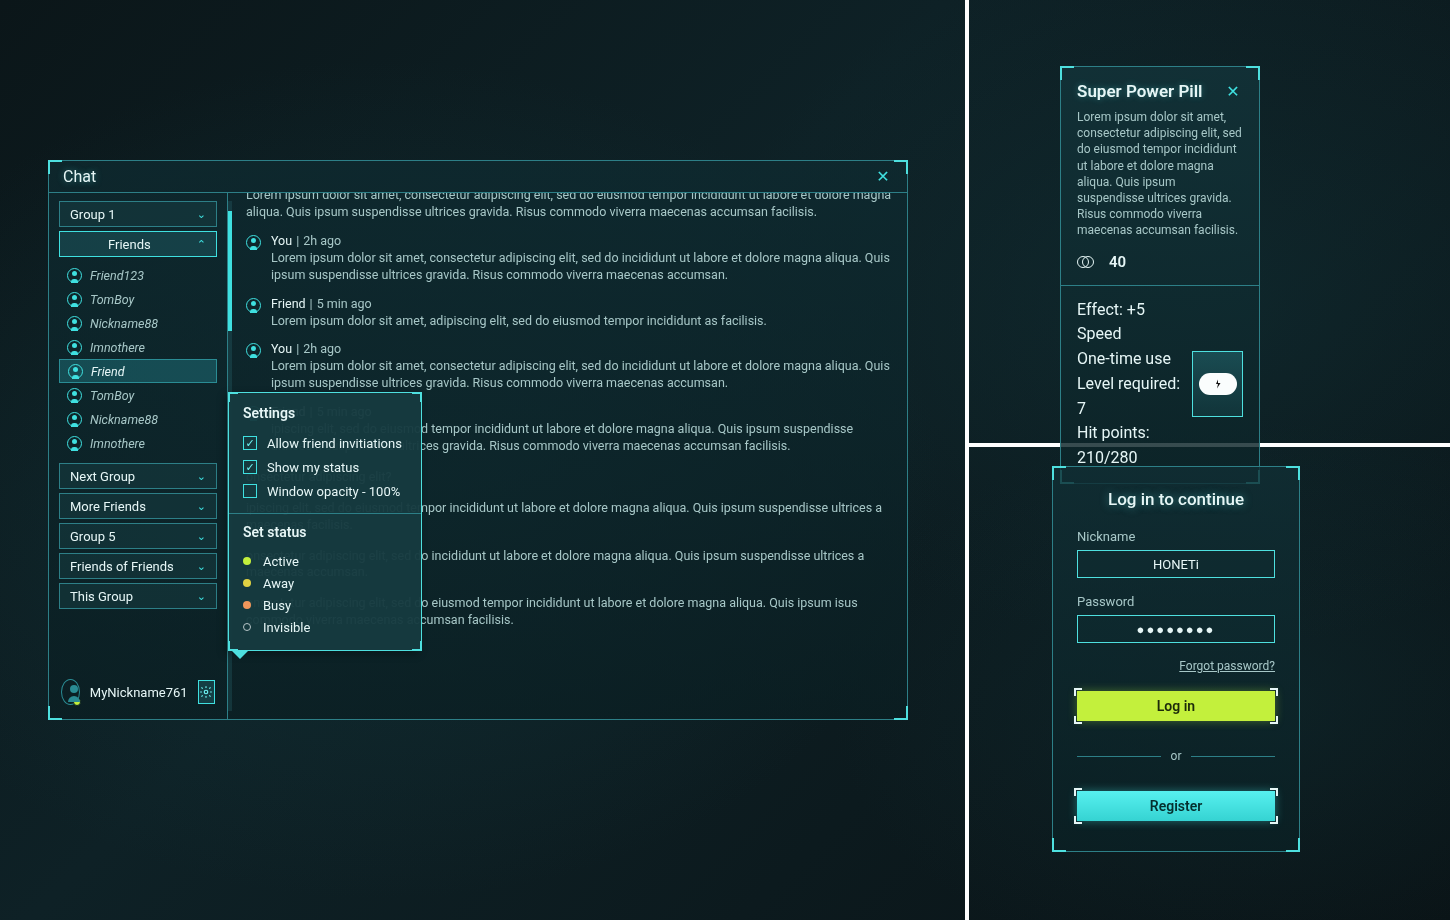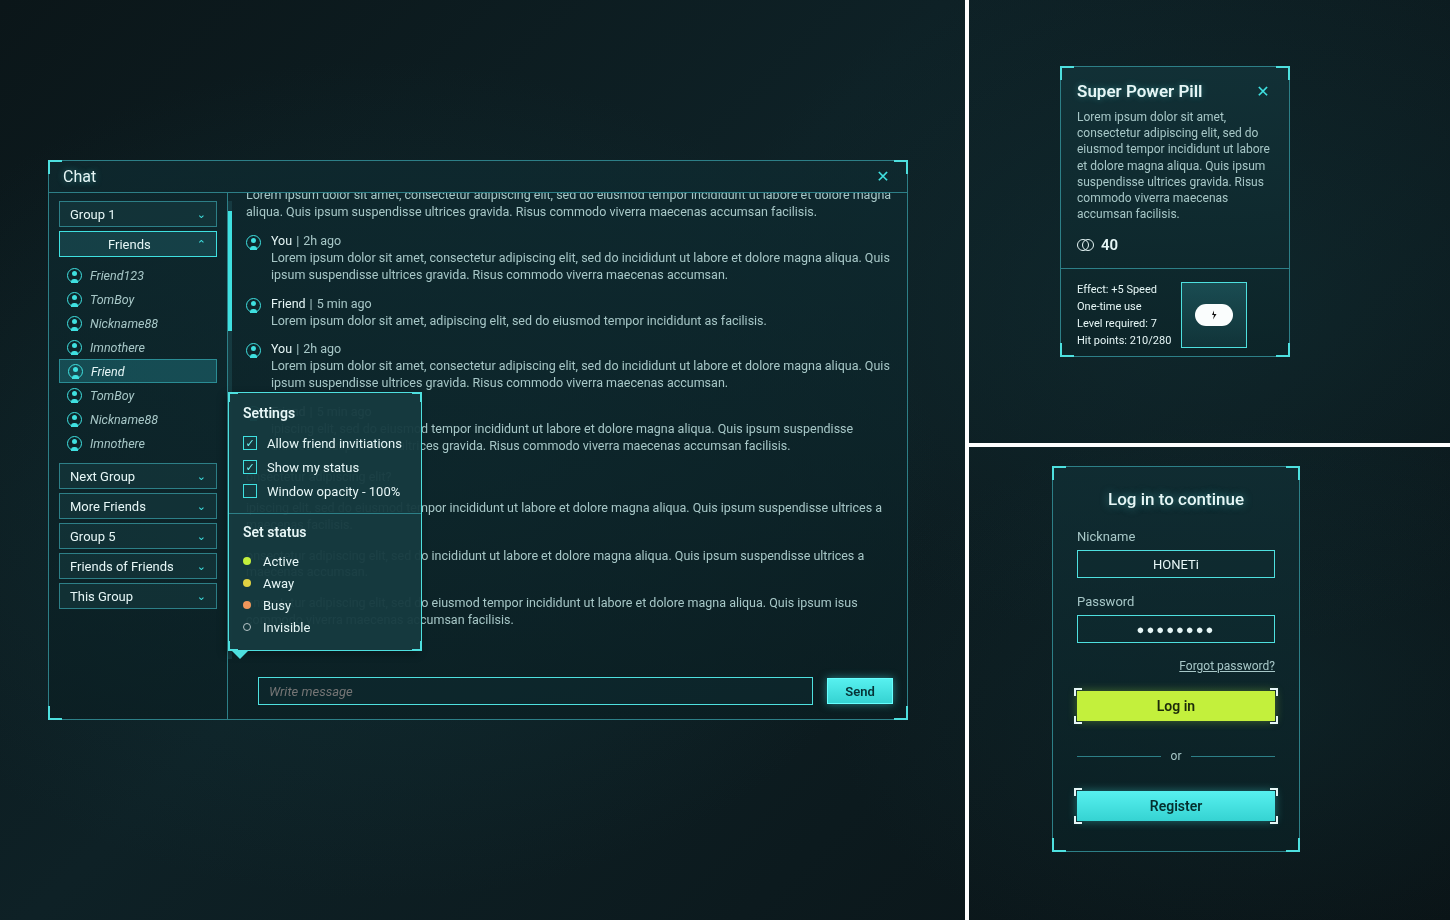--- a/index.html
+++ b/index.html
@@ -130,33 +130,33 @@
   .pop-div{height:1px;background:var(--panel-border);margin:10px -14px 10px -14px;}
   .status-row{display:flex;align-items:center;gap:12px;font-size:13px;height:22px;}
   .dot{width:8px;height:8px;border-radius:50%;}
   .dot.active{background:var(--lime);}
   .dot.away{background:var(--yellow);}
   .dot.busy{background:var(--orange);}
   .dot.inv{background:none;border:1.5px solid #b7c6c8;}
 
   
   .item-card{
-    position:absolute;left:1060px;top:66px;width:230px;
+    position:absolute;left:1060px;top:66px;width:200px;
     border:1px solid var(--panel-border);background:linear-gradient(180deg,rgba(18,50,56,.88),rgba(12,36,40,.82));
-    padding:14px 16px 6px 16px;
+    padding:14px 16px 12px 16px;
   }
   .item-head{display:flex;align-items:flex-start;justify-content:space-between;}
   .item-title{font-size:17px;font-weight:600;color:var(--text);text-shadow:0 0 6px rgba(80,220,220,.4);}
   .item-desc{font-size:12px;color:var(--text-dim);line-height:1.35;margin-top:8px;}
-  .price-row{display:flex;align-items:center;gap:8px;margin-top:14px;font-size:15px;font-weight:600;}
+  .price-row{display:flex;align-items:center;gap:16px;margin-top:14px;font-size:15px;font-weight:600;}
   .coin{width:16px;height:12px;position:relative;}
   .coin::before,.coin::after{content:"";position:absolute;width:10px;height:10px;border-radius:50%;border:1.5px solid var(--text);}
   .coin::before{left:0;} .coin::after{left:5px;}
   .item-div{height:1px;background:var(--panel-border);margin:14px -16px 12px -16px;}
-  .stats{font-size:11px;color:var(--text);line-height:1.55;}
+  .stats{font-size:16px;color:var(--text);line-height:1.55;}
   .item-body{display:flex;gap:10px;}
   .item-icon{
     width:66px;height:66px;background:linear-gradient(180deg,rgba(40,120,128,.45),rgba(22,70,76,.45));
     border:1px solid var(--panel-border-bright);display:flex;align-items:center;justify-content:center;align-self:center;
   }
   .pill{
     width:38px;height:22px;border-radius:11px;background:#fafdfd;display:flex;align-items:center;justify-content:center;
   }
   .pill svg{width:12px;height:12px;}
 
@@ -269,20 +269,32 @@
         </div>
       <div class="grp">
           <span>Friends of Friends</span>
           <span class="chev">⌄</span>
         </div>
       <div class="grp">
           <span>This Group</span>
           <span class="chev">⌄</span>
         </div>
 
+      <div class="sidebar-footer">
+        <div class="me-avatar">
+            <div class="me-status"></div>
+          </div>
+        <div class="me-name">MyNickname761</div>
+        <div class="gear-btn">
+          <svg viewBox="0 0 24 24">
+              <circle cx="12" cy="12" r="3" stroke-width="2"></circle>
+              <path stroke-width="2" d="M12 2v3M12 19v3M4.2 4.2l2.1 2.1M17.7 17.7l2.1 2.1M2 12h3M19 12h3M4.2 19.8l2.1-2.1M17.7 6.3l2.1-2.1"></path>
+            </svg>
+        </div>
+      </div>
     </div>
 
     <div class="messages-wrap">
       <div class="messages">
         <div class="scrollbar">
             <div class="thumb"></div>
           </div>
         <div class="msg-list" id="msg-list">
             <div class="msg">
               <div style="flex: 1 1 0%;">
@@ -331,24 +343,20 @@
               <div style="flex: 1 1 0%;">
                 <div class="body">onsectetur adipiscing elit, sed do incididunt ut labore et dolore magna aliqua. Quis ipsum suspendisse ultrices a maecenas accumsan.</div>
               </div>
             </div>
             <div class="msg">
               <div style="flex: 1 1 0%;">
                 <div class="body">onsectetur adipiscing elit, sed do eiusmod tempor incididunt ut labore et dolore magna aliqua. Quis ipsum isus commodo viverra maecenas accumsan facilisis.</div>
               </div>
             </div>
           </div>
-      </div>
-      <div class="compose">
-        <input placeholder="Write message" style="">
-        <button class="send">Send</button>
       </div>
     </div>
   </div>
 </div>
 
 <div class="popover">
   <div class="brackets">
       <span class="tl"></span>
       <span class="tr"></span>
       <span class="bl"></span>

